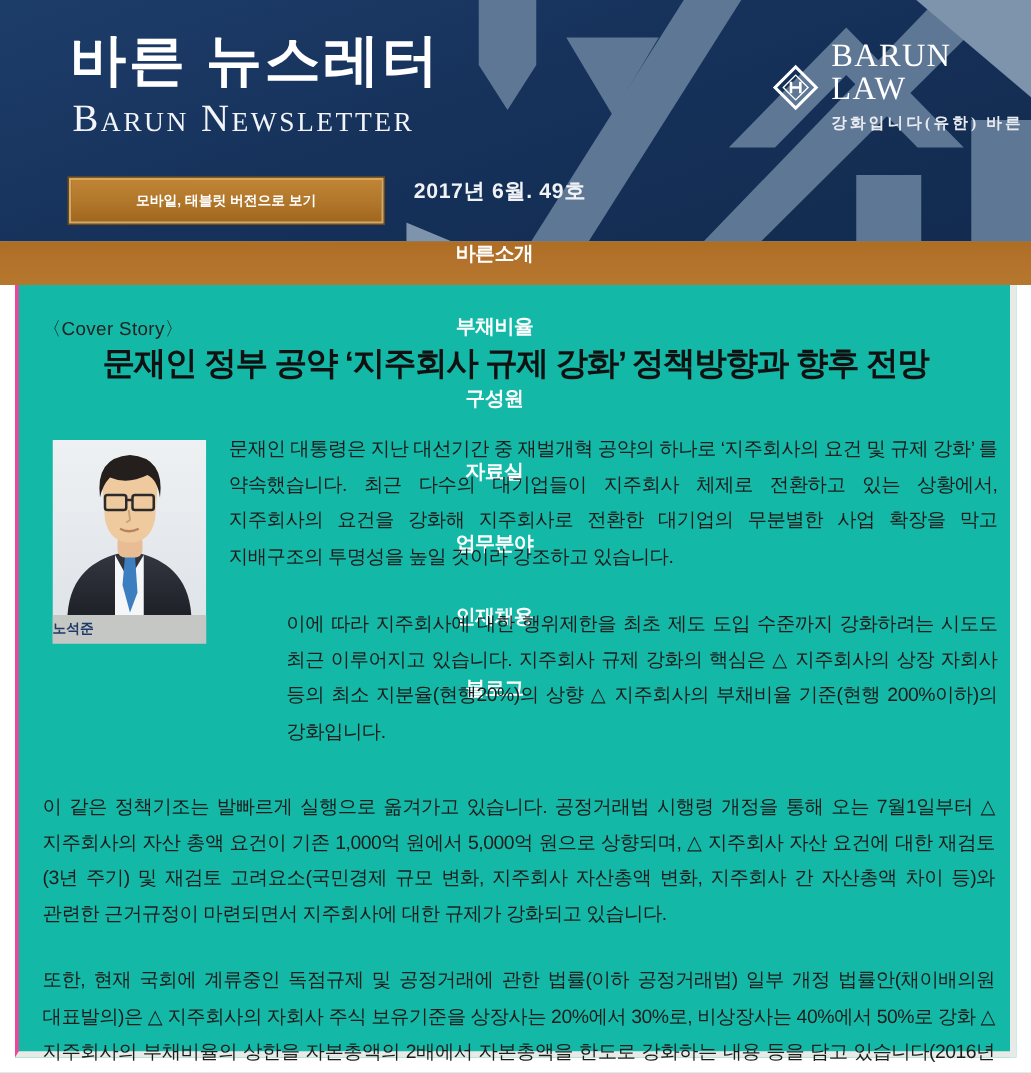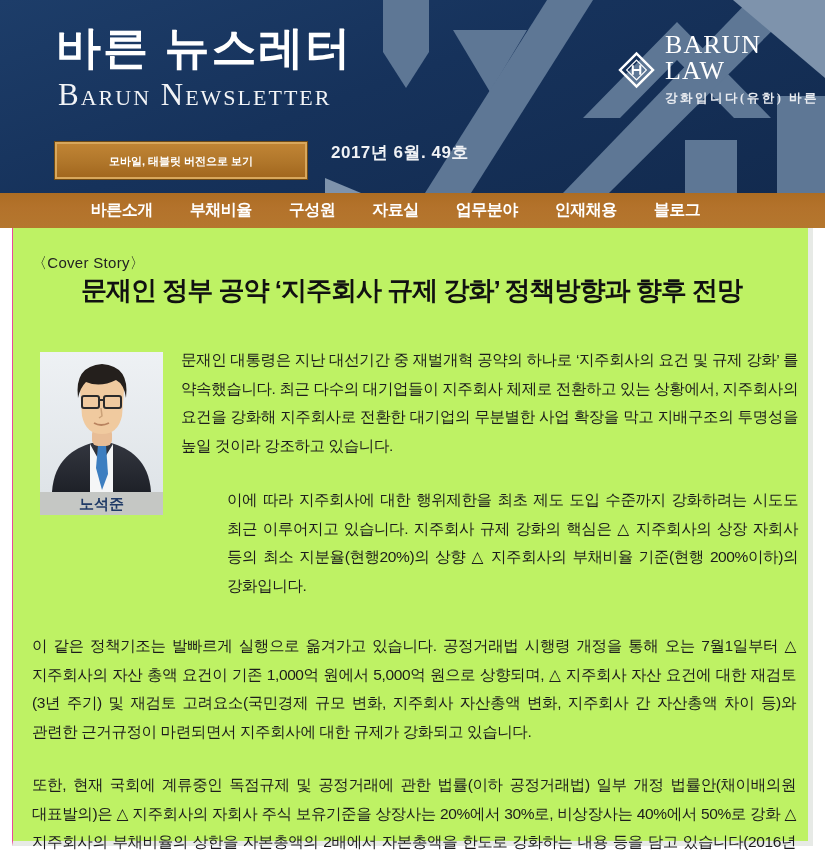--- a/index.html
+++ b/index.html
@@ -47,46 +47,46 @@
   }
   .logo-sub {
     font-family:"Liberation Serif","DejaVu Serif",serif;
     color:#e8ebf0; font-size:12.5px; letter-spacing:2.5px; margin-top:6px; font-weight:bold;
   }
 
   
   .navbar {
     width:825px; height:35px;
     background:linear-gradient(180deg,#ad6d23 0%,#b3722b 40%,#b5772e 100%);
-    display:flex; justify-content:center; align-items:center;
-    padding-right:34px; gap:37px;
+    display:flex; justify-content:flex-start; align-items:center;
+    padding-right:34px; gap:37px;flex-direction:column;
   }
   .navbar a {
     color:#ffffff; font-size:16px; font-weight:bold; text-decoration:none;
     letter-spacing:-0.5px; cursor:pointer;
   }
 
   
   .card {
     margin:0 12px; width:801px; height:618px;
-    border-left:1px solid #ec4899; border-right:5px solid #e7eae6; border-bottom:5px solid #e7eae6;
-    background:#bef264; padding:26px 10px 0 12px;
+    border-left:3px solid #ec4899; border-right:5px solid #e7eae6; border-bottom:5px solid #e7eae6;
+    background:#14b8a6; padding:26px 10px 0 12px;
   }
   .cover-label { margin-left:7px; font-size:15px; color:#222222; letter-spacing:0.3px; }
   .article-title {
     text-align:center;
     font-size:26px; font-weight:bold; color:#111111; letter-spacing:-1px;
   }
   .lead-row { display:flex; margin-top:44px; }
   .photo-block { flex:0 0 123px; margin-left:15px; }
   .photo { width:123px; height:140px; display:block; }
   .photo-caption {
     width:123px; height:23px; background:#c5c7c4;
-    color:#1f3a66; font-size:15px; font-weight:bold;
-    text-align:center; line-height:23px;
+    color:#1f3a66; font-size:11px; font-weight:bold;
+    line-height:23px;
   }
   .lead-text { flex:1; margin-left:18px; margin-top:-6px; }
   .para {
     font-size:15.5px; line-height:28.5px; color:#1c1c1c;
     text-align:justify; letter-spacing:-0.4px; word-break:keep-all;
   }
   .lead-text .para + .para { margin-top:26px;margin-left:46px; }
   .body-para { margin:0 2px 0 7px; }
   .body-para + .body-para { margin-top:25px; }
   .lead-row + .body-para { margin-top:32px; }

